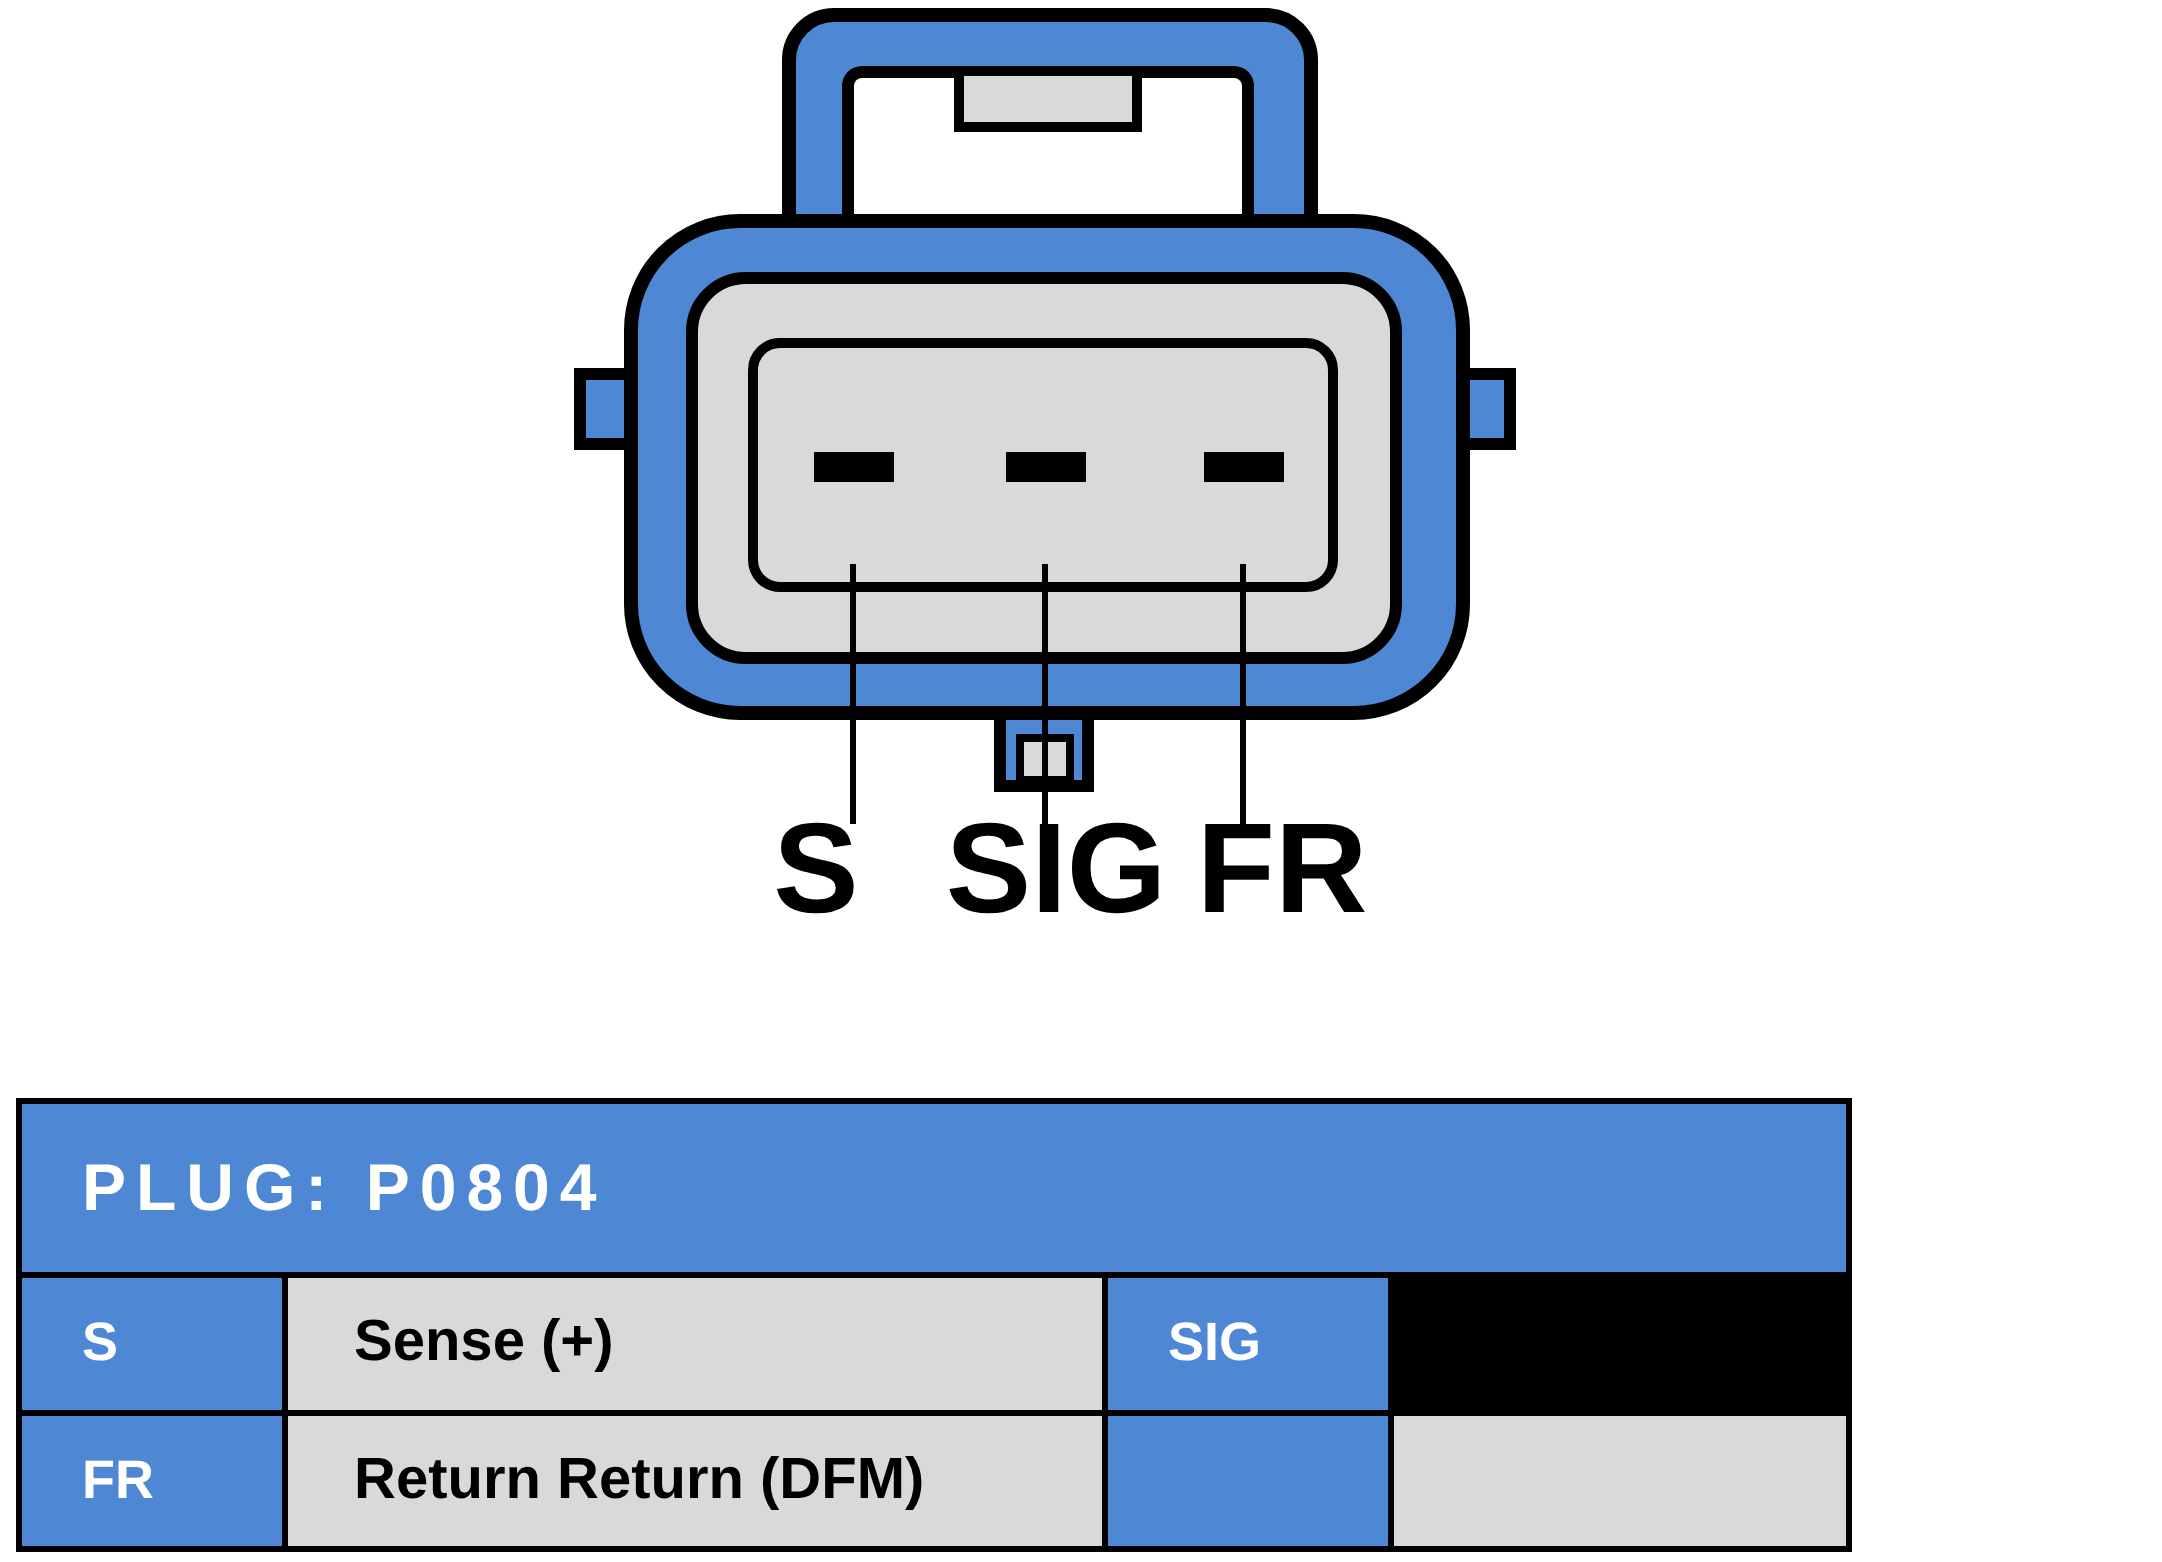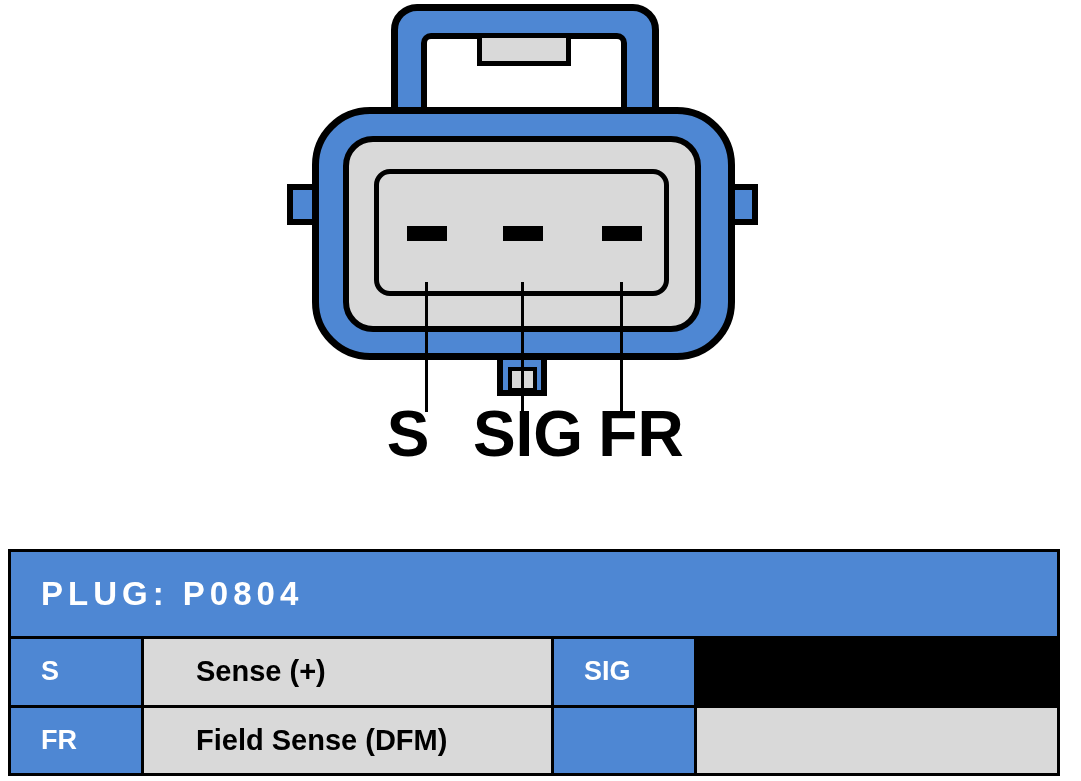--- a/index.html
+++ b/index.html
@@ -18,27 +18,27 @@
   .bottom-tab{ left:497px; top:350px; width:50px;  height:46px;  background:var(--blue); border:6px solid #000; z-index:1; }
   .bottom-key{ left:508px; top:367px; width:29px;  height:25px;  background:var(--gray); border:4px solid #000; z-index:2; }
   .body-outer{ left:312px; top:107px; width:423px; height:253px; background:var(--blue); border:7px solid #000; border-radius:58px; z-index:3; }
   .body-mid  { left:343px; top:136px; width:358px; height:196px; background:var(--gray); border:6px solid #000; border-radius:30px; z-index:4; }
   .housing   { left:374px; top:169px; width:295px; height:127px; background:var(--gray); border:5px solid #000; border-radius:16px; z-index:5; }
   .pin       { top:226px; width:40px; height:15px; background:#000; z-index:6; }
   .leader    { top:282px; width:3px;  height:130px; background:#000; z-index:7; }
   .pin-label { top:398px; height:72px; line-height:72px; font-size:64px; font-weight:bold; color:#000; transform:translateX(-50%); z-index:7; white-space:nowrap; }
 
   
-  .plug-table { left:8px; top:549px; width:1052px; height:227px; background:#000; border:3px solid #000; display:flex; flex-direction:column; gap:3px; z-index:8; }
+  .plug-table { left:8px; top:549px; width:918px; height:227px; background:#000; border:3px solid #000; display:flex; flex-direction:column; gap:3px; z-index:8; }
   .t-header { flex:0 0 84px; background:var(--blue); display:flex; align-items:center; padding-left:30px; }
   .t-header span { color:#fff; font-size:33px; font-weight:bold; letter-spacing:5px; }
   .t-row { flex:1; display:grid; grid-template-columns:130px 407px 140px 1fr; gap:3px; }
   .cell { display:flex; align-items:center; font-weight:bold; }
   .cell.code { background:var(--blue); color:#fff; font-size:27px; padding-left:30px; }
-  .cell.desc { background:var(--gray); color:#000; font-size:29px; padding-left:52px; }
+  .cell.desc { background:var(--gray); color:#000; font-size:29px; padding-left:33px; }
 </style>
 </head>
 <body>
 
 <div class="stage">
 
   <div class="abs top-tab"></div>
   <div class="abs top-cutout"></div>
   <div class="abs top-key"></div>
   <div class="abs side-tab left"></div>
@@ -65,19 +65,19 @@
     <div class="t-header">
       <span>PLUG: P0804</span>
     </div>
     <div class="t-row">
       <div class="cell code">S</div>
       <div class="cell desc">Sense (+)</div>
       <div class="cell code">SIG</div>
     </div>
     <div class="t-row">
       <div class="cell code">FR</div>
-      <div class="cell desc">Field Sense (DFM)</div>
+      <div class="cell desc">Return Return (DFM)</div>
       <div class="cell code"></div>
       <div class="cell desc"></div>
     </div>
   </div>
 
 </div>
 
 </body></html>

